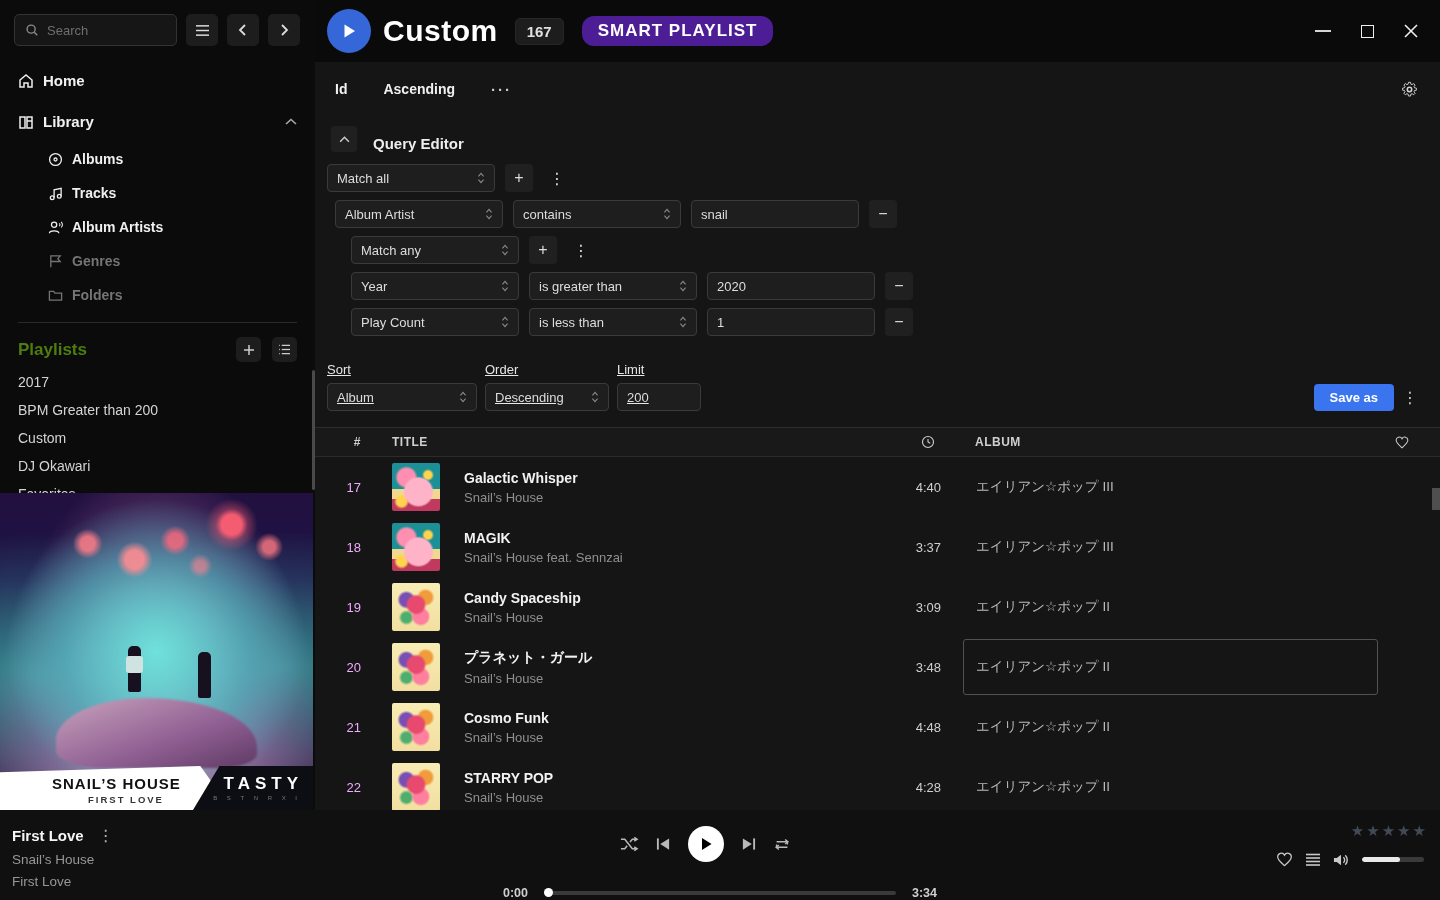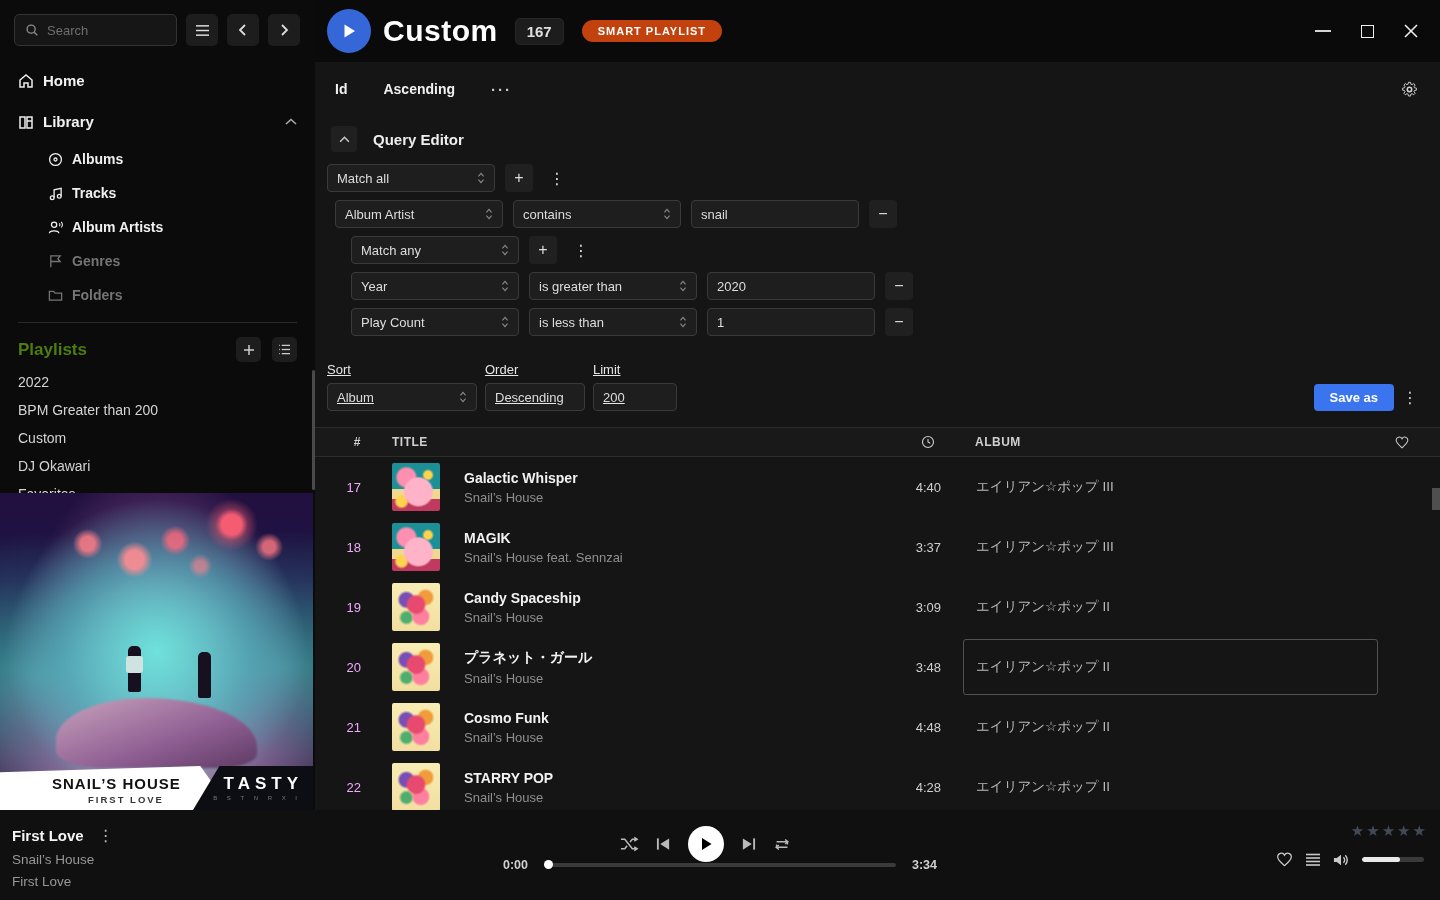--- a/index.html
+++ b/index.html
@@ -65,42 +65,42 @@
   .art-wedge .t2 { position:absolute; right:12px; top:29px; font-size:6px; letter-spacing:4px; color:#777; }
 
   
   .main { background:#151515; display:flex; flex-direction:column; overflow:hidden; }
   .main-top { height:62px; background:#0a0a0a; display:flex; align-items:center; padding:0 14px 0 12px; flex:none; }
   .play-circle { width:44px; height:44px; border-radius:50%; background:#3667d9; display:flex;
       align-items:center; justify-content:center; cursor:pointer; }
   .page-title { font-size:30px; font-weight:800; color:#fff; margin-left:12px; letter-spacing:.5px; }
   .count-badge { margin-left:17px; background:#1d1d1d; border:1px solid #262626; border-radius:5px;
       padding:4px 11px; font-size:15px; font-weight:700; color:#e0e0e0; }
-  .type-badge { margin-left:18px; background:#c2410c; border-radius:12px; padding:5px 16px;
-      font-size:11px; font-weight:800; letter-spacing:1px; color:#fff; }
+  .type-badge { margin-left:18px; background:#4c1d95; border-radius:12px; padding:5px 16px;
+      font-size:17px; font-weight:800; letter-spacing:1px; color:#fff; }
   .win-btns { margin-left:auto; display:flex; gap:14px; align-items:center; }
   .win-btn { width:30px; height:30px; display:flex; align-items:center; justify-content:center;
       color:#eee; cursor:pointer; font-size:17px; }
   .wb-max { width:13px; height:13px; border:1.5px solid #eee; }
 
   .toolbar { height:54px; display:flex; align-items:center; padding:0 22px 0 20px; flex:none; }
   .tb-btn { font-size:14px; font-weight:700; color:#f0f0f0; margin-right:36px; cursor:pointer; }
   .tb-dots { color:#ccc; font-size:15px; font-weight:700; letter-spacing:2px; cursor:pointer; }
   .tb-gear { margin-left:auto; color:#d5d5d5; cursor:pointer; font-size:17px; }
 
   .qe { padding:6px 20px 0 12px; flex:none; }
-  .qe-head { display:flex; align-items:center; gap:16px; margin:4px 0 12px 4px; }
+  .qe-head { display:flex; align-items:flex-end; gap:16px; margin:4px 0 12px 4px; }
   .qe-collapse { width:26px; height:26px; background:#202020; border-radius:4px; display:flex;
       align-items:center; justify-content:center; color:#ccc; cursor:pointer; }
   .qe-title { font-size:15px; font-weight:600; color:#eee; }
   .qrow { display:flex; align-items:center; gap:10px; margin-bottom:8px; }
   .sel { height:28px; background:#1e1e1e; border:1px solid #3a3a3a; border-radius:4px;
       display:flex; align-items:center; padding:0 9px; font-size:13px; color:#ddd; cursor:pointer; }
   .sel .lbl { flex:1; }
-  .sel.w168 { width:168px; } .sel.w150 { width:150px; } .sel.w124 { width:100px;gap:20px; }
+  .sel.w168 { width:168px; } .sel.w150 { width:150px; } .sel.w124 { width:124px;gap:20px; }
   .qinput { height:28px; width:168px; background:#1e1e1e; border:1px solid #3a3a3a; border-radius:4px;
       padding:0 9px; font-size:13px; color:#ddd; font-family:inherit; outline:none; }
   .qinput.w75 { width:84px; }
   .ib { width:28px; height:28px; background:#202020; border-radius:4px; display:flex; align-items:center;
       justify-content:center; color:#ddd; font-size:16px; cursor:pointer; flex:none; }
   .ib.ghost { background:transparent; }
   .ind1 { margin-left:8px; } .ind2 { margin-left:24px; }
   .sort-row { display:flex; gap:8px; margin-top:26px; position:relative; }
   .sort-col { display:flex; flex-direction:column; gap:6px;text-decoration:underline; }
   .sort-col .cap { font-size:13px; color:#e5e5e5; }
@@ -150,21 +150,21 @@
   
   .player { grid-column:1 / 3; background:#101010; position:relative; display:flex; }
   .np { padding:16px 0 0 12px; width:300px; }
   .np-title-row { display:flex; align-items:center; gap:14px; }
   .np-title { font-size:15px; font-weight:700; color:#f5f5f5; }
   .np-sub { font-size:13.5px; color:#979797; margin-top:7px; }
   .pc { position:absolute; left:620px; top:16px; display:flex; align-items:center; gap:17px; color:#b9b9b9; }
   .pc .btn { cursor:pointer; display:flex; }
   .pc .play-main { width:36px; height:36px; background:#fff; color:#000; border-radius:50%;
       display:flex; align-items:center; justify-content:center; }
-  .seek-row { position:absolute; top:48px; left:498px; width:444px; display:flex; align-items:center; gap:16px; }
+  .seek-row { position:absolute; top:76px; left:498px; width:444px; display:flex; align-items:center; gap:16px; }
   .time { font-size:12.5px; font-weight:600; color:#cfcfcf; width:30px; }
   .bar { flex:1; height:4px; background:#3a3a3a; border-radius:2px; position:relative; cursor:pointer; }
   .bar .knob { position:absolute; left:0; top:-3px; width:9px; height:9px; border-radius:50%; background:#fff; }
   .pr-right { position:absolute; right:14px; top:12px; width:150px; }
   .stars { display:flex; gap:2px; justify-content:flex-end; font-size:15px; color:#424a55; cursor:pointer; }
   .pr-icons { display:flex; align-items:center; margin-top:12px; color:#c9c9c9; }
   .pr-icons .ic { cursor:pointer; display:flex; margin-right:12px; }
   .vol { width:62px; height:5px; background:#3a3a3a; border-radius:3px; overflow:hidden; cursor:pointer; }
   .vol .fill { height:100%; background:#e9e9e9; border-radius:3px; }
   svg { display:block; }
@@ -296,21 +296,21 @@
           <line x1="4" y1="1.5" x2="13" y2="1.5"></line>
             <line x1="4" y1="6" x2="13" y2="6"></line>
             <line x1="4" y1="10.5" x2="13" y2="10.5"></line>
           <line x1="1" y1="1.5" x2="1.8" y2="1.5"></line>
             <line x1="1" y1="6" x2="1.8" y2="6"></line>
             <line x1="1" y1="10.5" x2="1.8" y2="10.5"></line>
           </svg>
       </span>
     </div>
     <div id="playlist-list">
-  <div class="pl-item">2022</div>
+  <div class="pl-item">2017</div>
 
   <div class="pl-item">BPM Greater than 200</div>
 
   <div class="pl-item">Custom</div>
 
   <div class="pl-item">DJ Okawari</div>
 
   <div class="pl-item">Favorites</div>
 </div>
     <div class="sb-scroll"></div>

